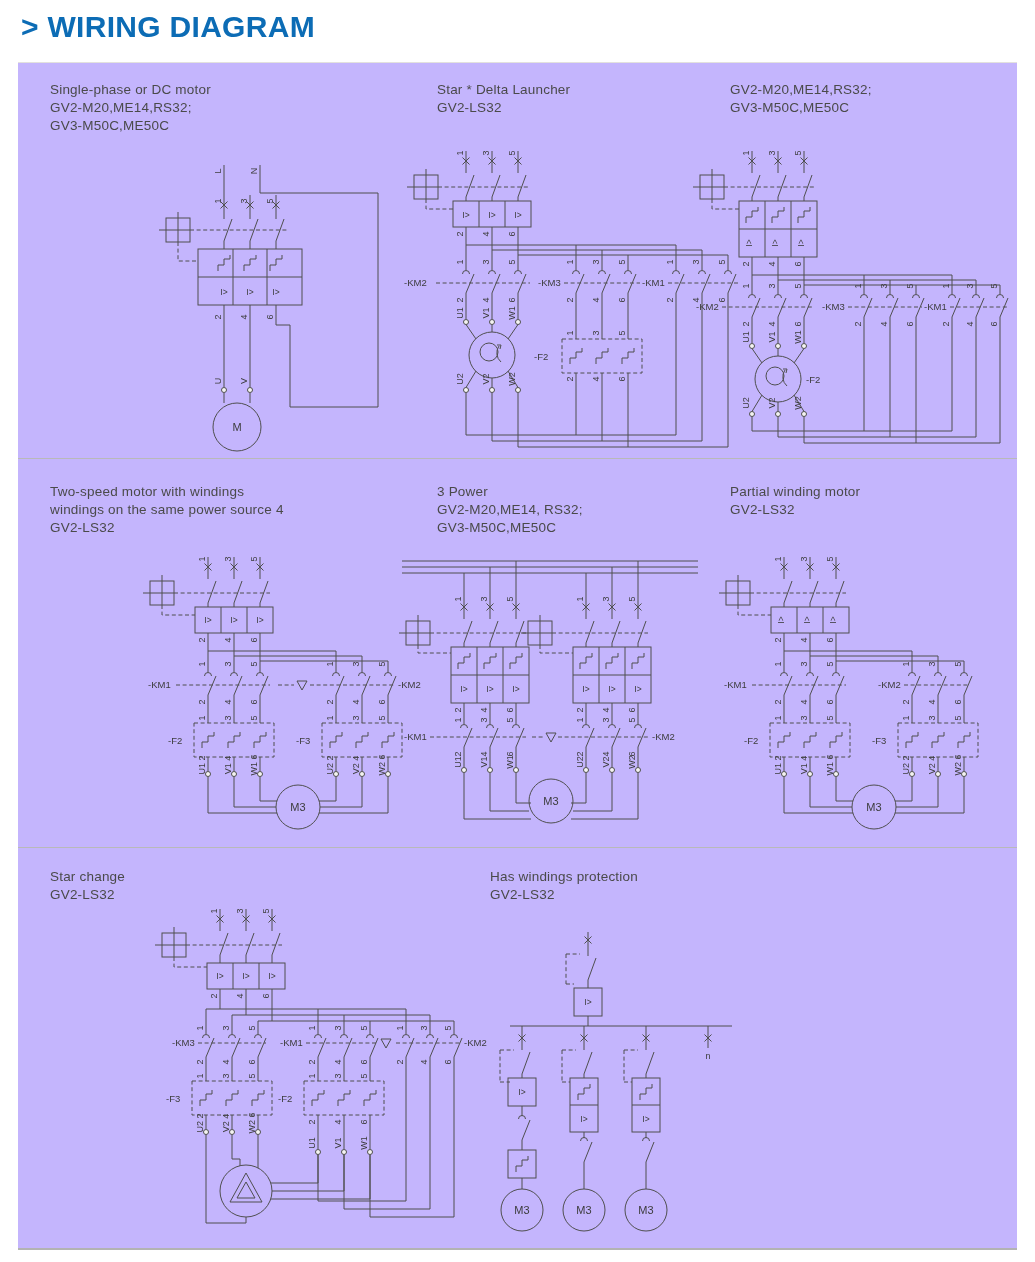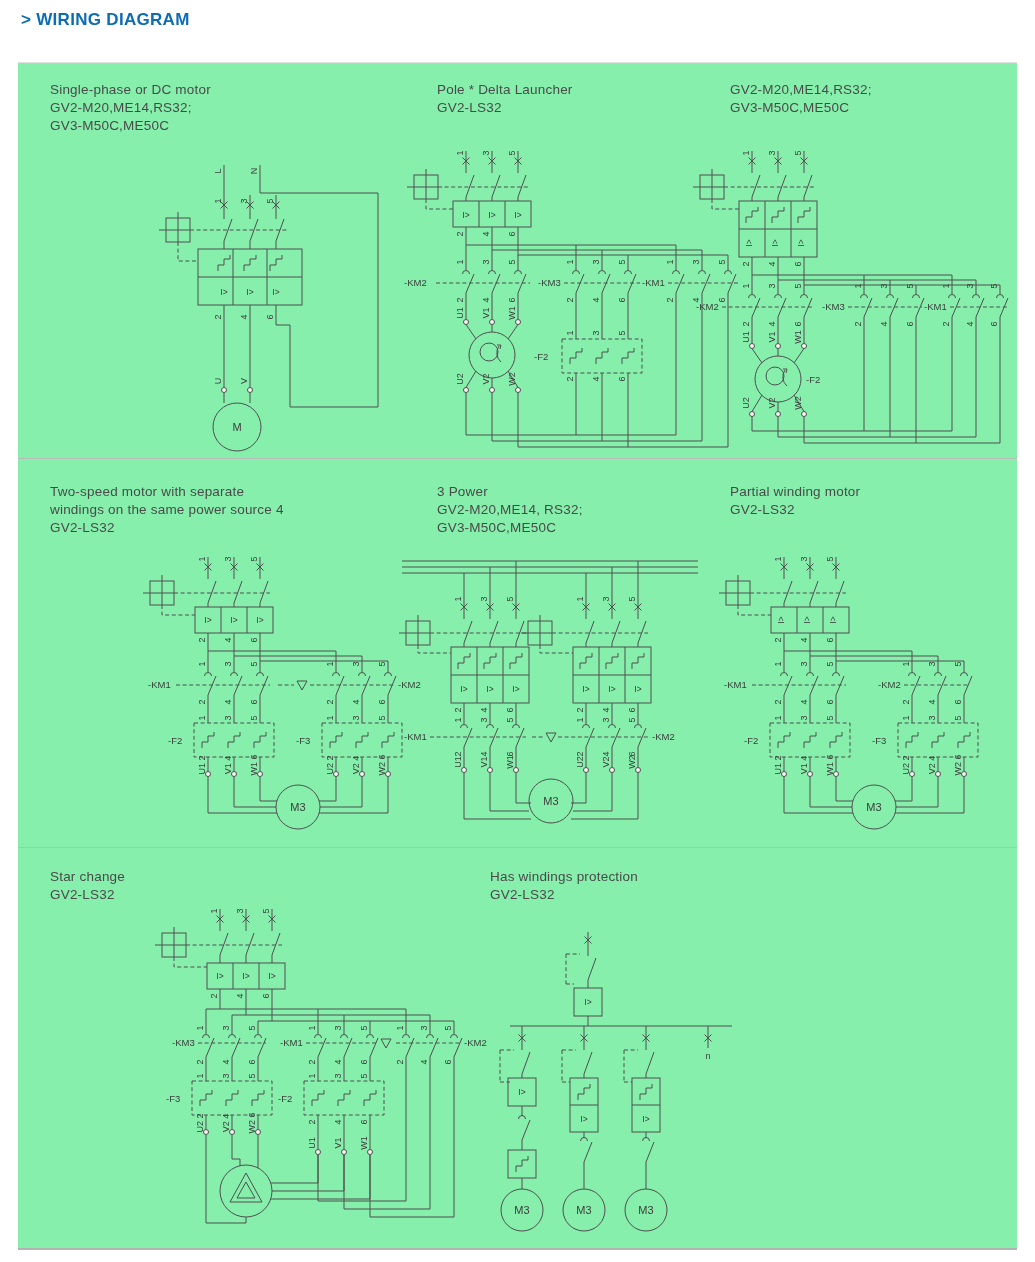--- a/index.html
+++ b/index.html
@@ -1,18 +1,18 @@
 <!DOCTYPE html>
 <html><head>
 <meta charset="utf-8">
 <style>
   html,body{margin:0;padding:0;background:#ffffff;}
   body{width:1035px;height:1262px;position:relative;font-family:"Liberation Sans",sans-serif;}
-  .header{position:absolute;left:21px;top:10px;font-size:17px;font-weight:bold;color:#0c6cb5;letter-spacing:.3px;}
-  .panel{position:absolute;left:18px;top:62px;width:999px;height:1185px;background:#86efac;border-top:1px solid #e3e1de;border-bottom:2px solid #b3b3b3;}
+  .header{position:absolute;left:21px;top:10px;font-size:30px;font-weight:bold;color:#0c6cb5;letter-spacing:.3px;}
+  .panel{position:absolute;left:18px;top:62px;width:999px;height:1185px;background:#c4b5fd;border-top:1px solid #e3e1de;border-bottom:2px solid #b3b3b3;}
   .sep{position:absolute;left:0;width:999px;height:0;border-top:1px solid #b9b9b9;}
   .dtitle{position:absolute;font-size:13.5px;line-height:18px;color:#4a4a4a;letter-spacing:.2px;}
   svg{position:absolute;overflow:visible;}
   .w{stroke:#4f4f4f;stroke-width:1;fill:none;}
   .d{stroke-dasharray:4 2.6;}
   .c{fill:#f5f4f2;stroke:#4f4f4f;stroke-width:1;}
   text{font-family:"Liberation Sans",sans-serif;}
   .t{font-size:9px;fill:#3c3c3c;text-anchor:middle;}
   .lab{font-size:9.5px;fill:#3c3c3c;text-anchor:start;}
   .tm{font-size:11px;fill:#3c3c3c;text-anchor:middle;}
@@ -50,29 +50,29 @@
 <div class="panel">
   <div class="sep" style="top:395px"></div>
   <div class="sep" style="top:784px"></div>
 
   <div class="dtitle" style="left:32px;top:18px">
     <div>Single-phase or DC motor</div>
     <div>GV2-M20,ME14,RS32;</div>
     <div>GV3-M50C,ME50C</div>
   </div>
   <div class="dtitle" style="left:419px;top:18px">
-    <div>Pole * Delta Launcher</div>
+    <div>Star * Delta Launcher</div>
     <div>GV2-LS32</div>
   </div>
   <div class="dtitle" style="left:712px;top:18px">
     <div>GV2-M20,ME14,RS32;</div>
     <div>GV3-M50C,ME50C</div>
   </div>
   <div class="dtitle" style="left:32px;top:420px">
-    <div>Two-speed motor with separate</div>
+    <div>Two-speed motor with windings</div>
     <div>windings on the same power source 4</div>
     <div>GV2-LS32</div>
   </div>
   <div class="dtitle" style="left:419px;top:420px">
     <div>3 Power</div>
     <div>GV2-M20,ME14, RS32;</div>
     <div>GV3-M50C,ME50C</div>
   </div>
   <div class="dtitle" style="left:712px;top:420px">
     <div>Partial winding motor</div>

